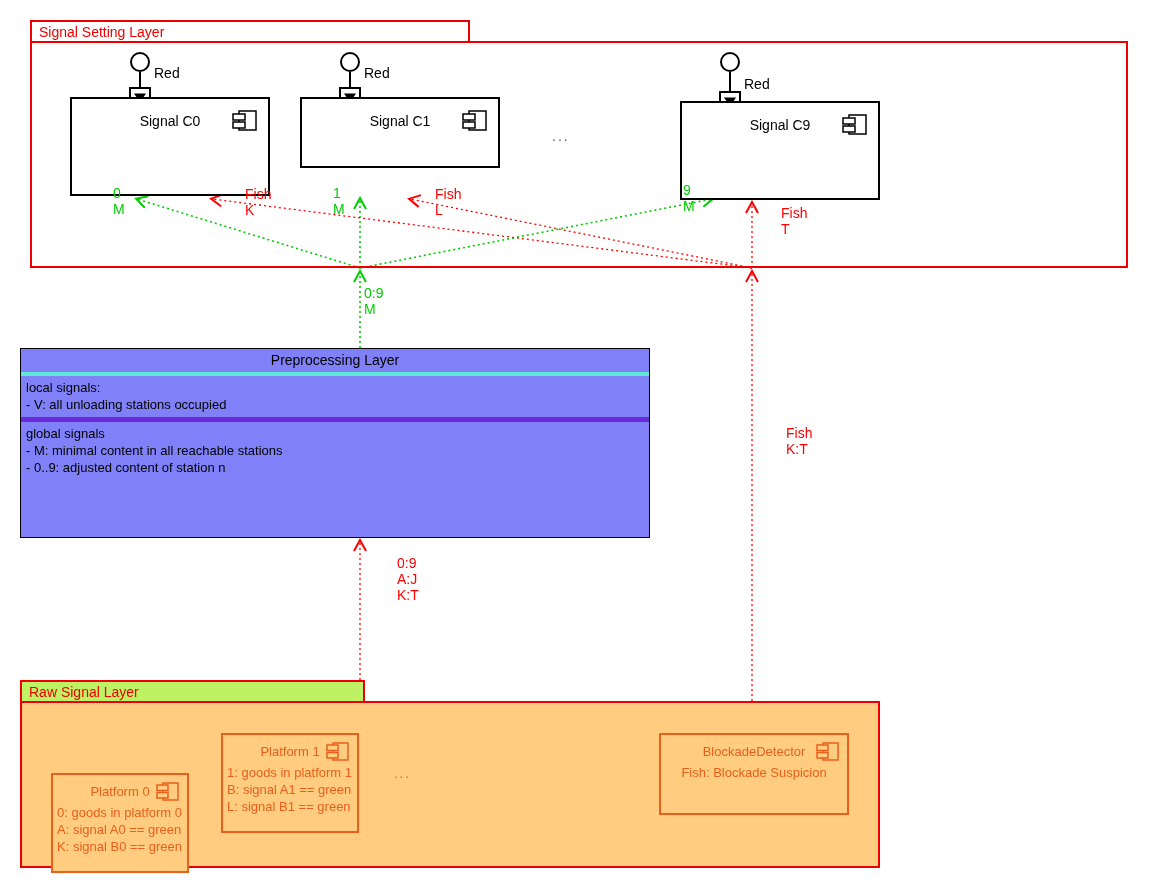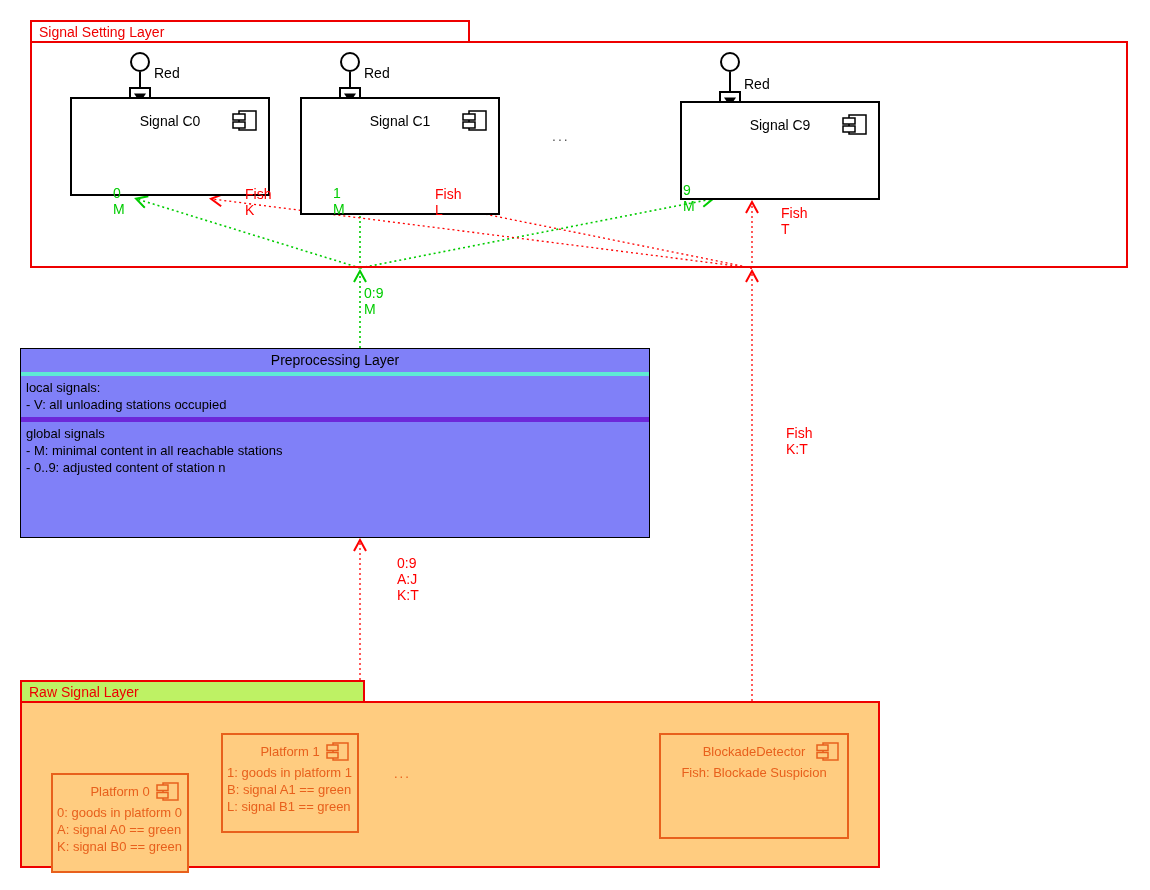--- a/index.html
+++ b/index.html
@@ -125,21 +125,21 @@
 K</div>
   </div>
 
   <div class="abs" style="left:0;top:0;">
     <div class="lolli-ball" style="left:340px;top:52px;"></div>
     <div class="lolli-stem" style="left:349px;top:72px;height:25px;"></div>
     <div class="lolli-label" style="left:364px;top:65px;">Red</div>
     <div class="port" style="left:339px;top:87px;">
       <div class="tri"></div>
     </div>
-    <div class="comp" style="left:300px;top:97px;width:200px;height:118px;">
+    <div class="comp" style="left:300px;top:97px;width:200px;height:71px;">
       <div class="comp-title">Signal C1</div>
       <svg class="comp-icon" viewBox="0 0 26 24">
         <rect x="7" y="2" width="17" height="19" fill="#fff" stroke="#000" stroke-width="1.5"></rect>
         <rect x="1" y="5" width="12" height="6" fill="#fff" stroke="#000" stroke-width="1.5"></rect>
         <rect x="1" y="13" width="12" height="6" fill="#fff" stroke="#000" stroke-width="1.5"></rect>
       </svg>
     </div>
     <div class="lbl lbl-green" style="left:333px;top:185px;">1
 M</div>
     <div class="lbl lbl-red" style="left:411px;top:186px;">Fish
@@ -213,21 +213,21 @@
       <rect x="1" y="11.5" width="11" height="5.5" fill="#ffcc80" stroke="#e8601c" stroke-width="1.5"></rect>
     </svg>
     <div class="plat-lines">1: goods in platform 1
 B: signal A1 == green
 L: signal B1 == green</div>
   </div>
 
   <div class="lbl lbl-orange" style="left:394px;top:766px;">...</div>
 
 
-  <div class="plat" style="left:659px;top:733px;width:190px;height:106px;">
+  <div class="plat" style="left:659px;top:733px;width:190px;height:82px;">
     <div class="plat-title">BlockadeDetector</div>
     <svg class="plat-icon" viewBox="0 0 24 22">
       <rect x="7" y="2" width="15" height="17" fill="none" stroke="#e8601c" stroke-width="1.5"></rect>
       <rect x="1" y="4" width="11" height="5.5" fill="#ffcc80" stroke="#e8601c" stroke-width="1.5"></rect>
       <rect x="1" y="11.5" width="11" height="5.5" fill="#ffcc80" stroke="#e8601c" stroke-width="1.5"></rect>
     </svg>
     <div class="plat-lines centered">Fish: Blockade Suspicion</div>
   </div>
 
 </div>

